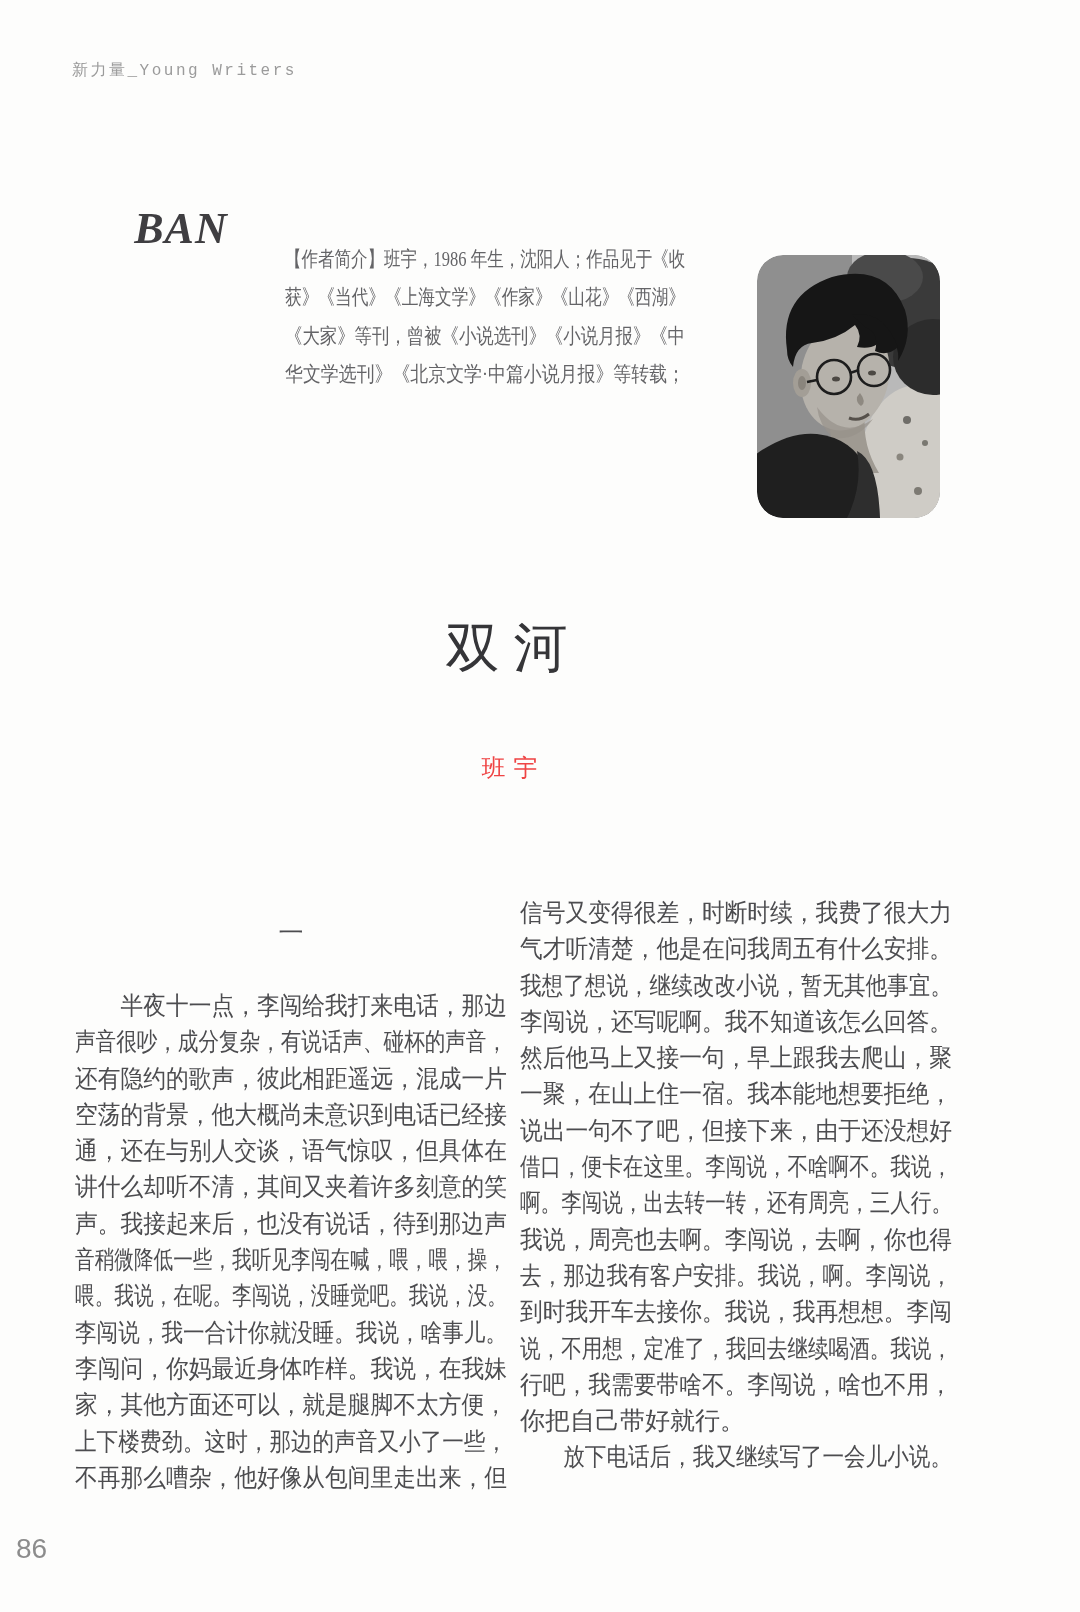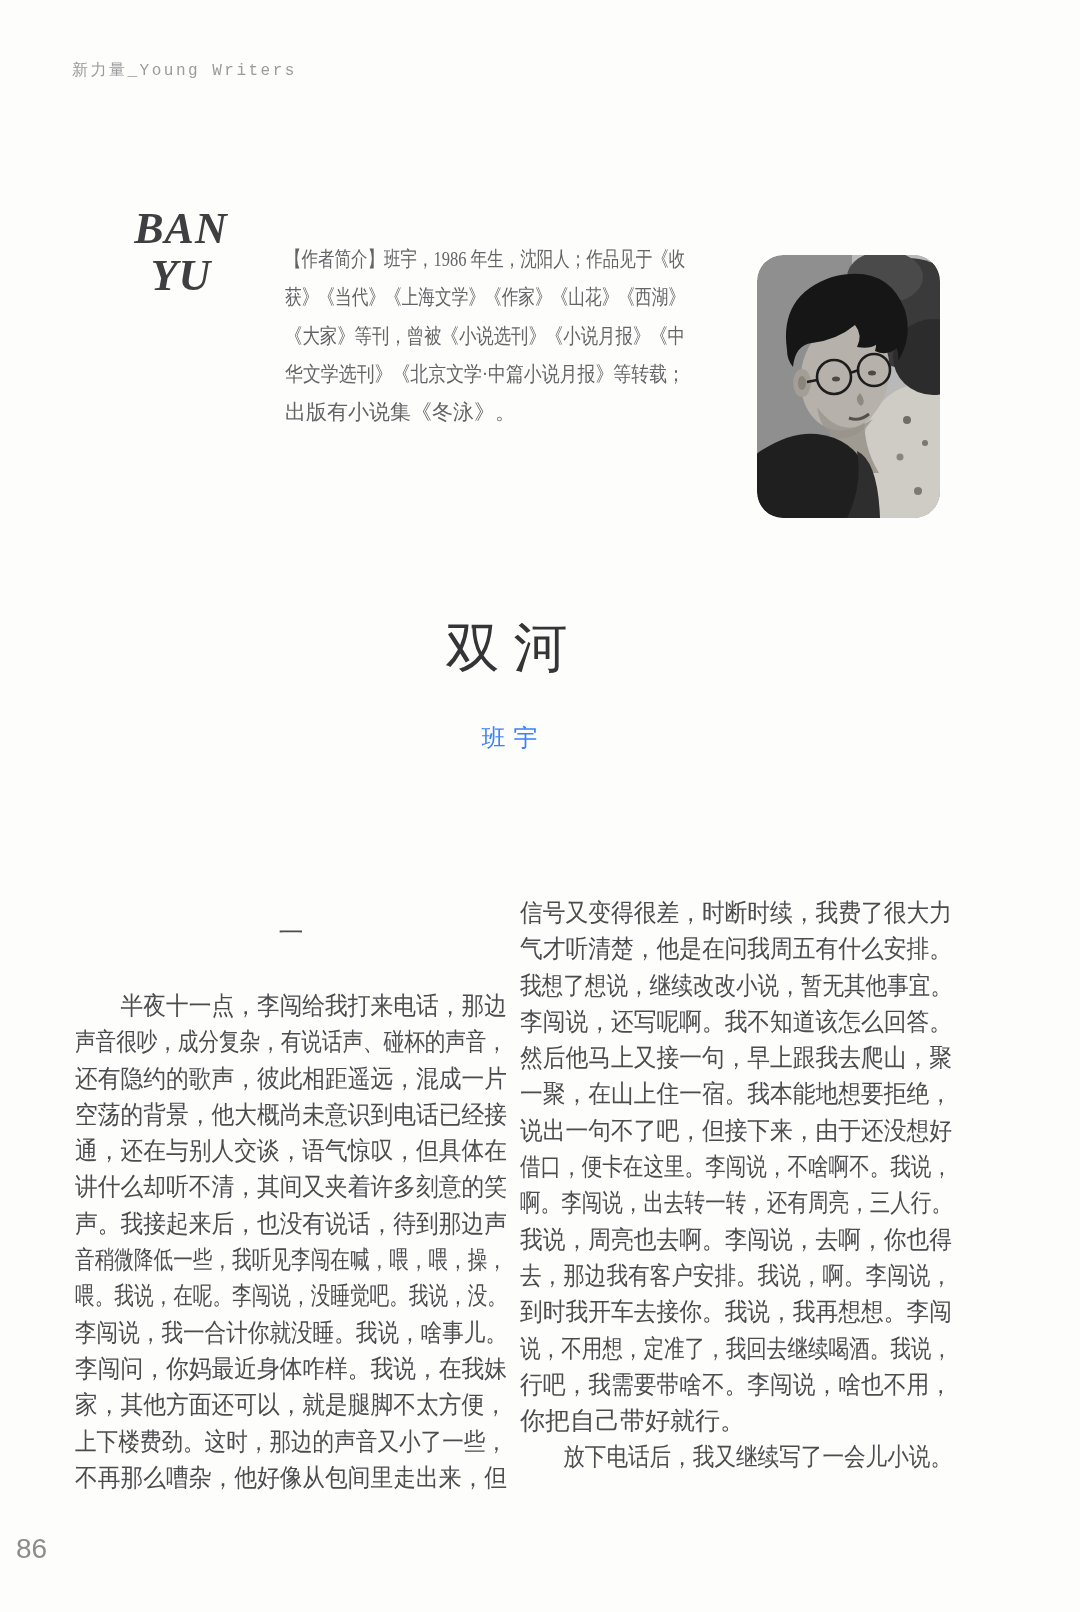--- a/index.html
+++ b/index.html
@@ -26,22 +26,22 @@
   .photo{
     position:absolute;left:757px;top:255px;width:183px;height:263px;
     border-radius:26px;overflow:hidden;
   }
   .title{
     position:absolute;left:75px;top:612px;width:877px;
     text-align:center;font-size:54px;letter-spacing:14px;
     font-weight:400;color:#353538;
   }
   .byline{
-    position:absolute;left:75px;top:722px;width:877px;
-    text-align:center;font-size:24px;letter-spacing:8px;color:#3b82f6;
+    position:absolute;left:75px;top:752px;width:877px;
+    text-align:center;font-size:24px;letter-spacing:8px;color:#ef4444;
   }
   .secmark{
     position:absolute;left:75px;top:916px;width:432px;
     text-align:center;font-size:25px;color:#4c4c4f;
   }
   .col{position:absolute;width:432px;font-size:25px;color:#4c4c4f;}
   .col-left{left:75px;top:988px;}
   .col-right{left:520px;top:895px;}
   .tline,.bline{
     text-align:justify;text-align-last:justify;
@@ -58,29 +58,27 @@
 </style>
 </head>
 <body>
 
 <div class="page">
 
   <div class="header">新力量_Young Writers</div>
 
   <div class="latin-name">
     <div>BAN</div>
-    <div>YU</div>
   </div>
 
   <div class="bio">
       <div class="bline fit" style="transform: scaleX(0.785855);">【作者简介】班宇，1986 年生，沈阳人；作品见于《收</div>
       <div class="bline fit" style="transform: scaleX(0.793651);">获》《当代》《上海文学》《作家》《山花》《西湖》</div>
       <div class="bline fit" style="transform: scaleX(0.828157);">《大家》等刊，曾被《小说选刊》《小说月报》《中</div>
       <div class="bline fit" style="transform: scaleX(0.852878);">华文学选刊》《北京文学·中篇小说月报》等转载；</div>
-      <div class="bline fit flush">出版有小说集《冬泳》。</div>
     </div>
 
   <div class="photo">
     <svg width="183" height="263" viewBox="0 0 183 263">
       <defs>
         <clipPath id="pc">
             <rect width="183" height="263" rx="26"></rect>
           </clipPath>
       </defs>
       <g clip-path="url(#pc)">

